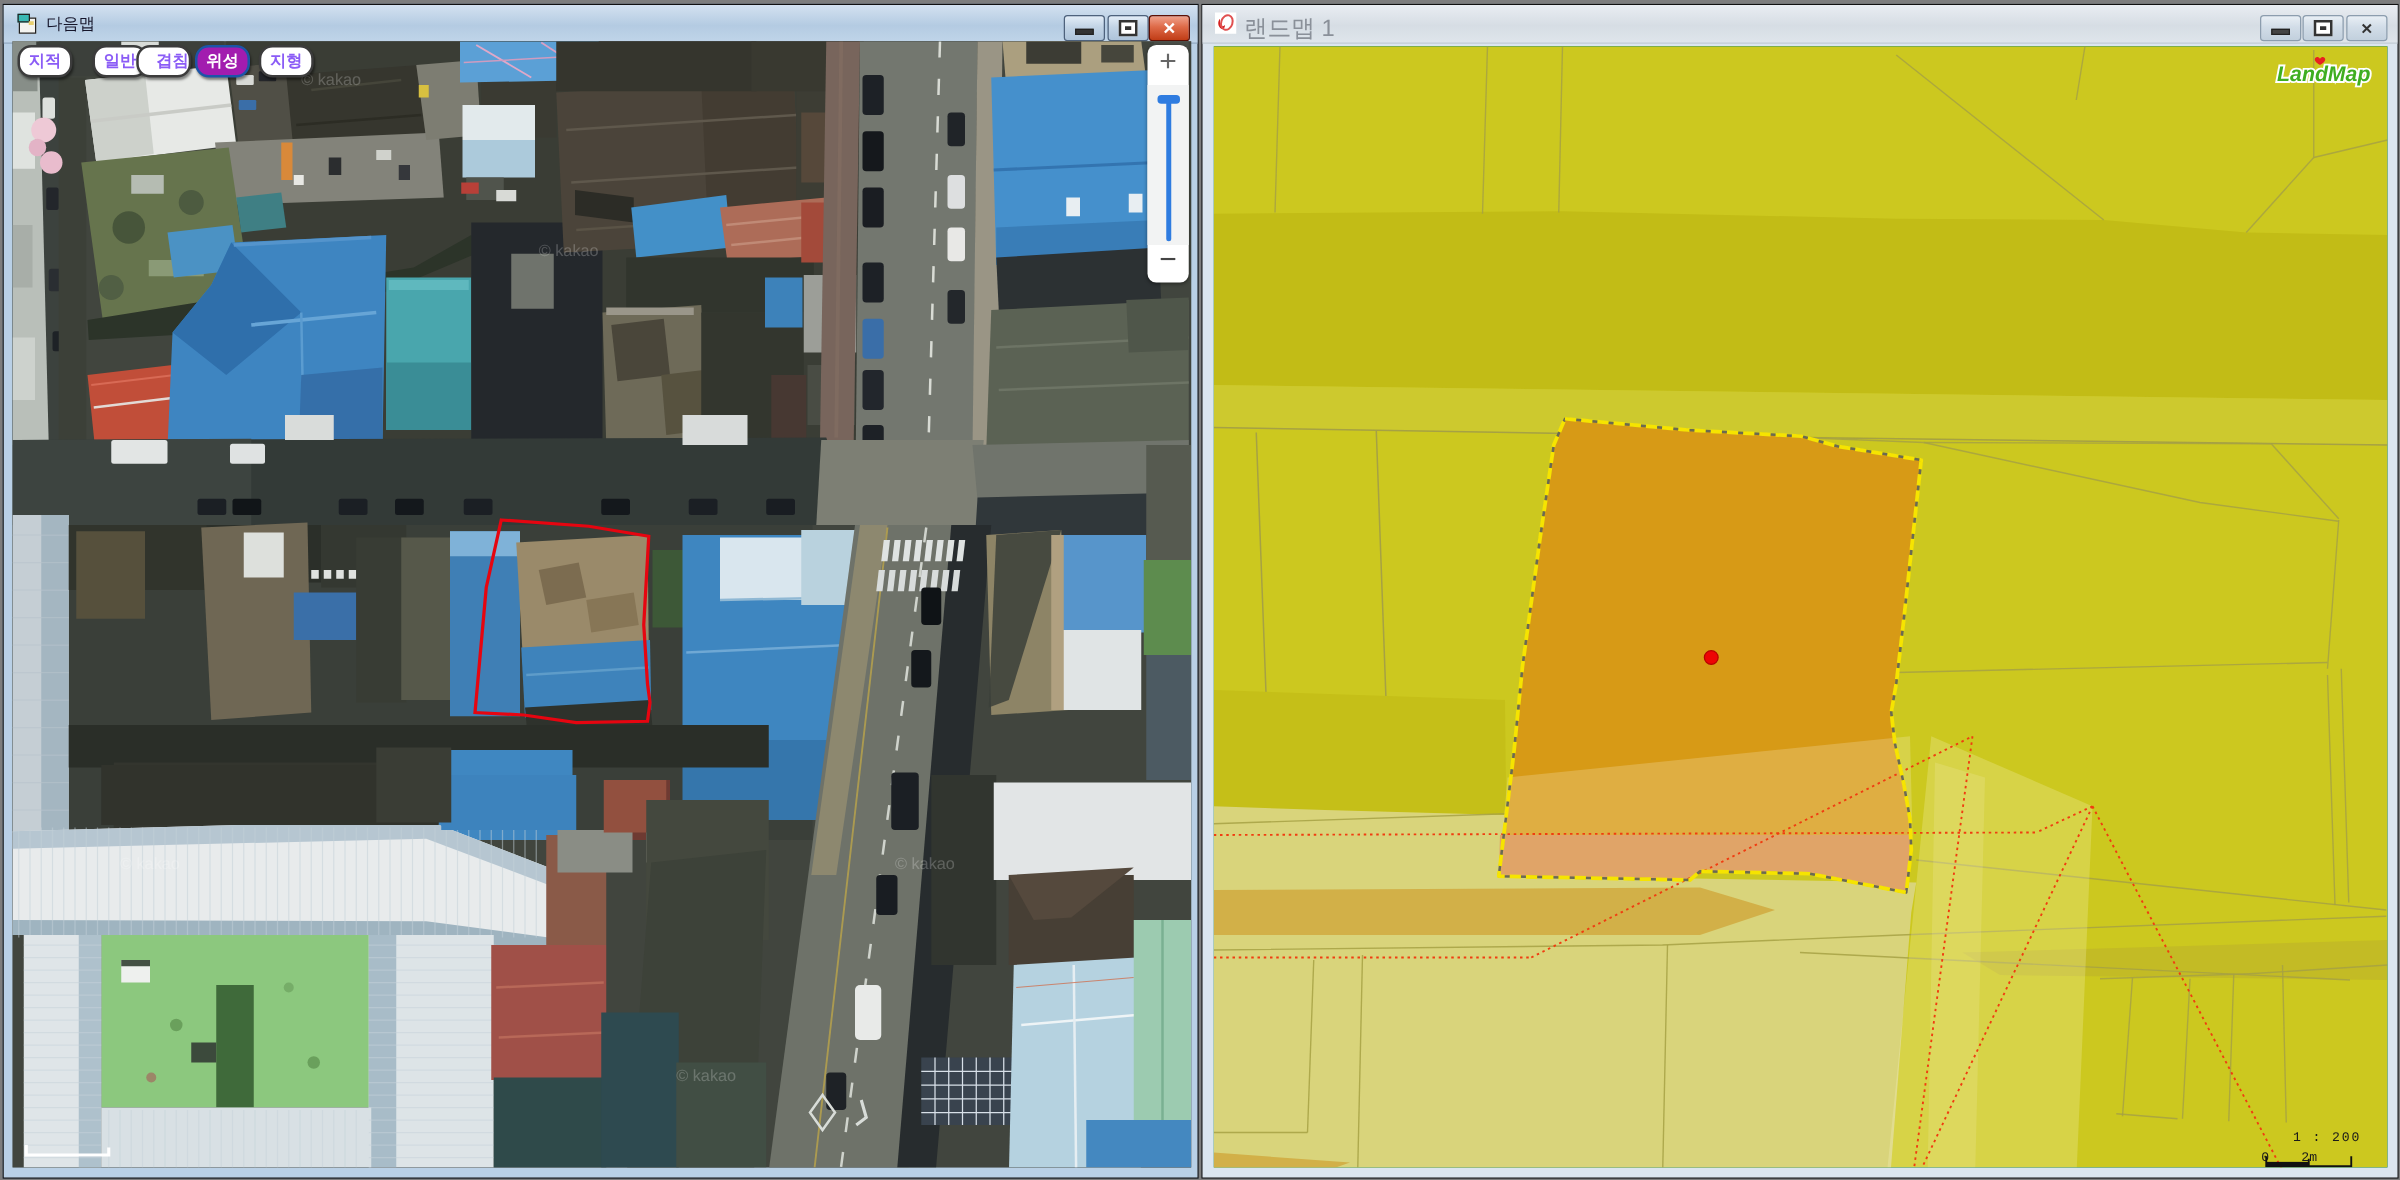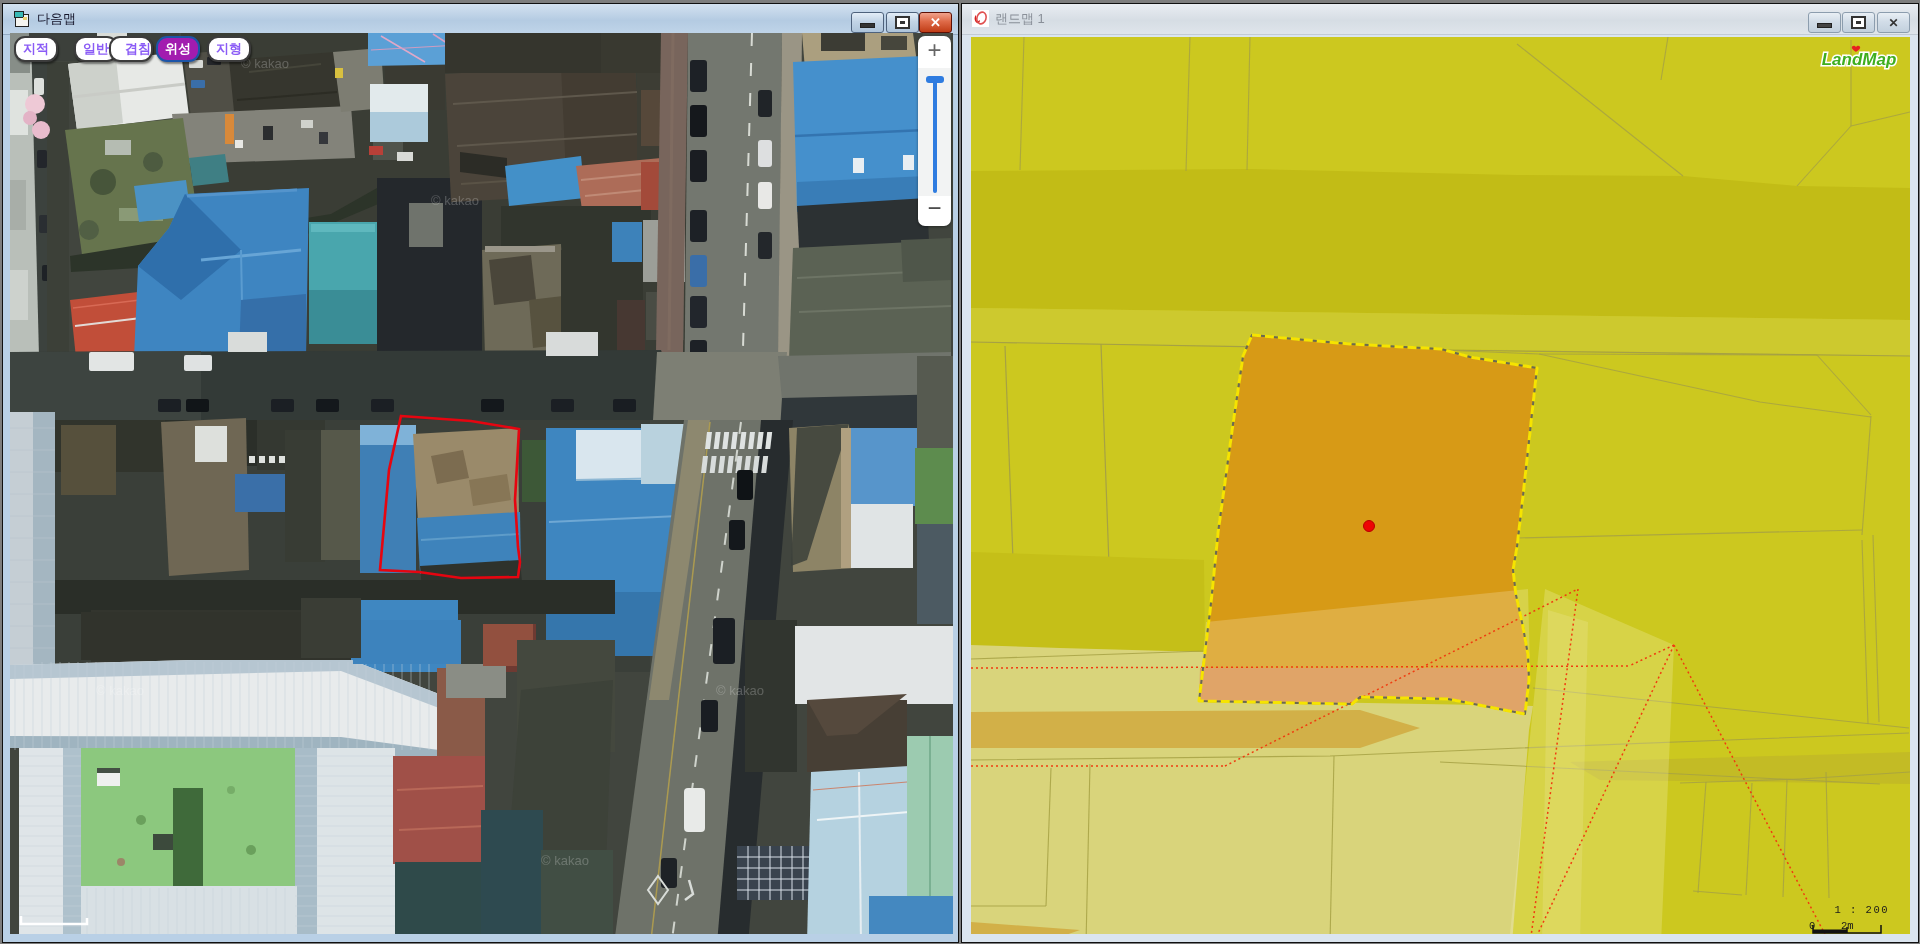--- a/index.html
+++ b/index.html
@@ -456,21 +456,21 @@
   </div>
 </div>
 
 <div class="win" id="w2" style="left:961px;top:3px;width:956px;height:938px;background:#dbe5ef;">
   <div class="tbar" style="background:linear-gradient(#e9edf2,#d6dde4 55%,#dfe5eb);border-bottom:1px solid #c2cbd4;">
     <div style="position:absolute;left:10px;top:6px;width:17px;height:17px;background:#fff;"></div>
     <svg style="position:absolute;left:10px;top:6px;" width="17" height="17" viewBox="0 0 17 17">
       <path d="M4,5 C2,7 2,11 5,13 C7,14 8,12 8,10 C6,12 4,11 4,8 Z" fill="#d42020"></path>
       <ellipse cx="9.5" cy="8" rx="4.5" ry="6" fill="none" stroke="#e05050" stroke-width="1.6" transform="rotate(18 9.5 8)"></ellipse>
     </svg>
-    <span style="position:absolute;left:33px;top:6px;font-size:13px;color:#8a9099;">랜드맵 1</span>
+    <span style="position:absolute;left:33px;top:6px;font-size:19px;color:#8a9099;">랜드맵 1</span>
     <div class="tbtn" style="left:846px;background:linear-gradient(#e9eff5,#d2dde8 45%,#c2d0dd);border:1px solid #8c9dae;">
         <i class="glyph-min" style="background:#444;"></i>
       </div>
     <div class="tbtn" style="left:880px;background:linear-gradient(#e9eff5,#d2dde8 45%,#c2d0dd);border:1px solid #8c9dae;">
         <i class="glyph-max">
           <i></i>
         </i>
       </div>
     <div class="tbtn" style="left:915px;background:linear-gradient(#e9eff5,#d2dde8 45%,#c2d0dd);border:1px solid #8c9dae;color:#333;font-size:12px;font-weight:bold;">✕</div>
   </div>

